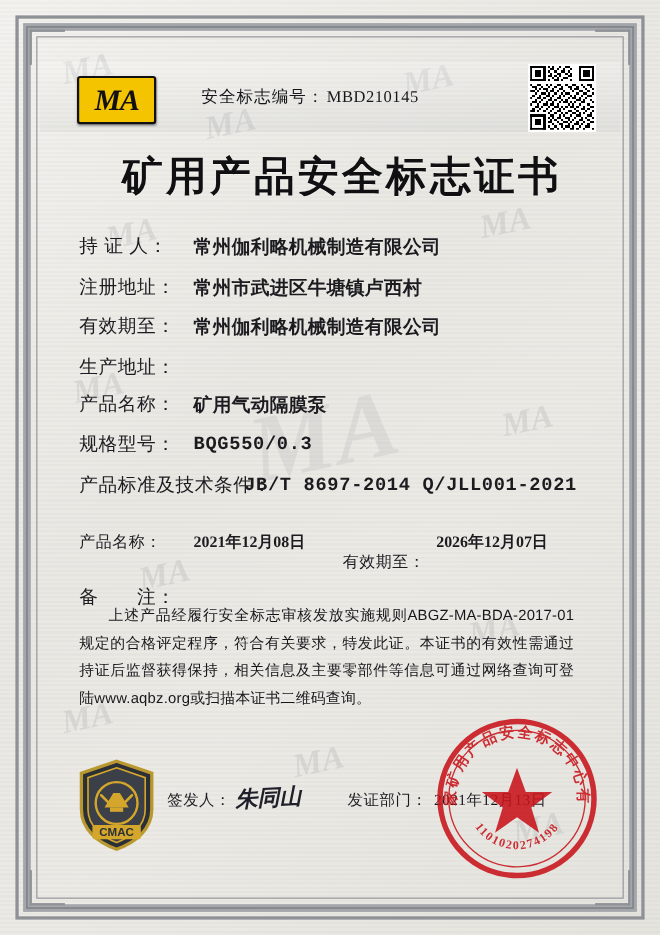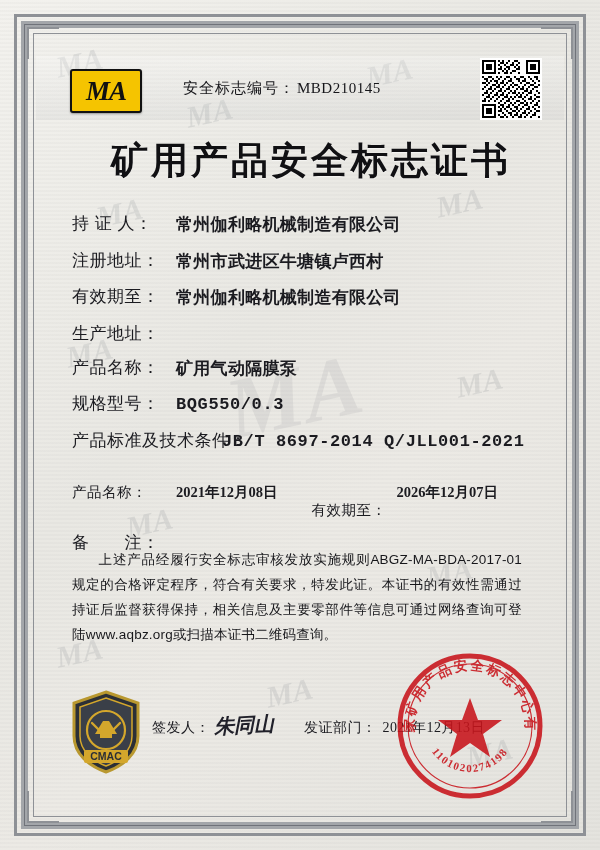--- a/index.html
+++ b/index.html
@@ -226,21 +226,21 @@
   .sig-name {
     font-family: "Liberation Serif", serif;
     font-style: italic;
     font-weight: bold;
     font-size: 20px;
     color: #20202a;
     margin: 0 26px 0 4px;
     transform: rotate(-3deg);
     display: inline-block;
   }
-  .issuer-label { letter-spacing: 0.5px; margin-left: 4px; }
+  .issuer-label { letter-spacing: 0.5px; margin-left: 16px; }
   .issue-date2 {
     font-family: "Liberation Serif", serif;
     margin-left: 6px;
     letter-spacing: 0.4px;
   }
 
   
   .seal {
     position: absolute;
     right: 54px;

